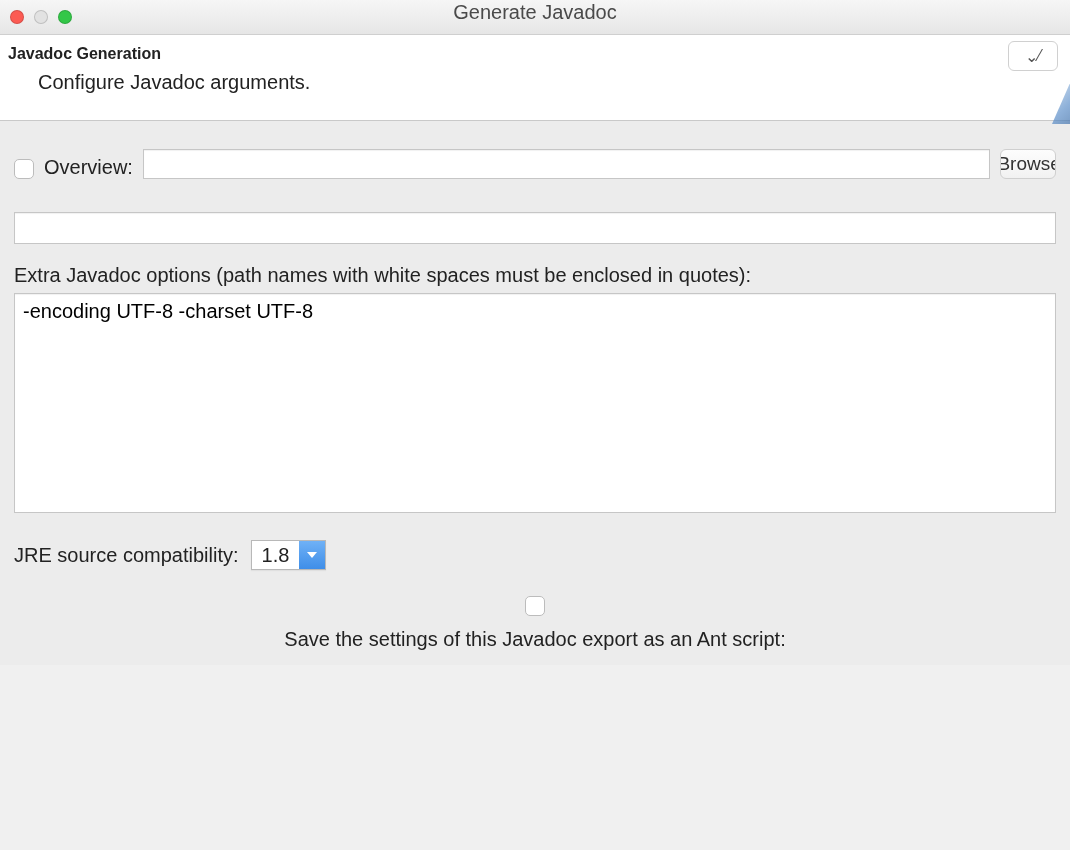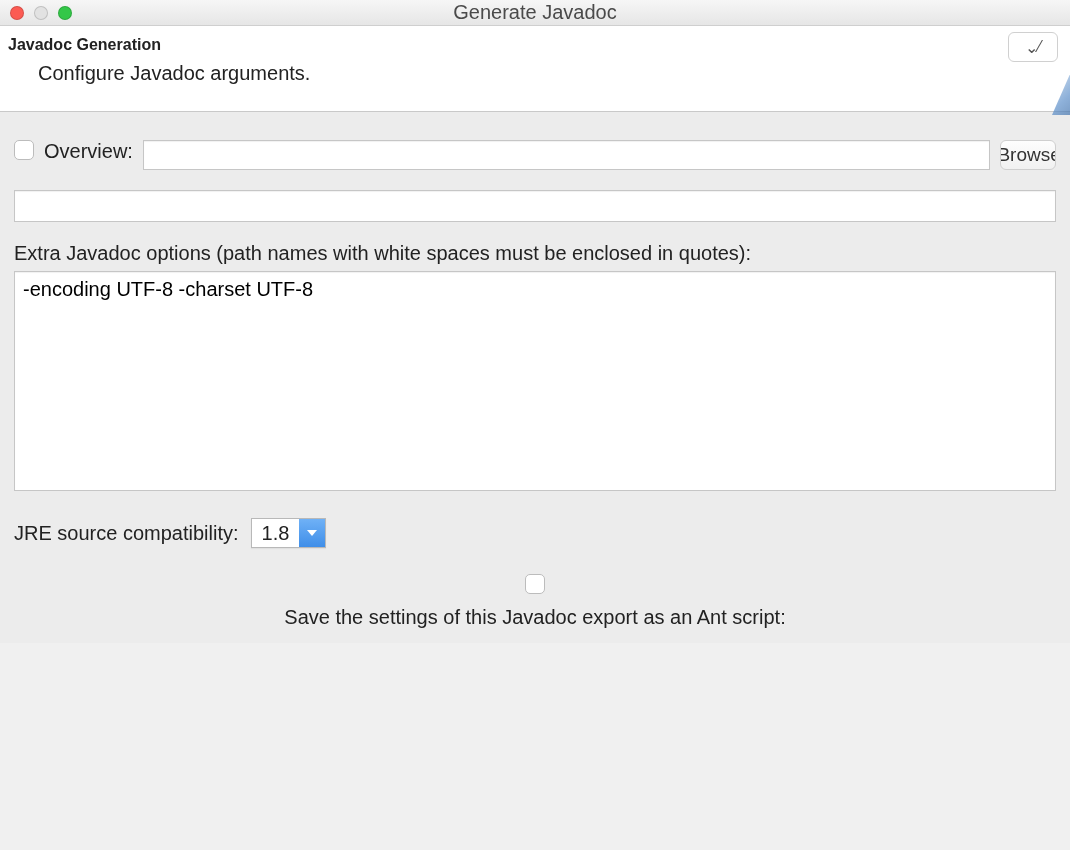--- a/index.html
+++ b/index.html
@@ -8,21 +8,21 @@
     font-family: -apple-system, "Helvetica Neue", Arial, sans-serif;
     font-size: 19px;
     color: #222;
     background: #f0f0f0;
     width: 1070px;
     height: 850px;
     overflow: hidden;
   }
   
   .titlebar {
-    height: 26px;
+    height: 35px;
     background: linear-gradient(#f6f6f6,#e6e6e6);
     border-bottom: 1px solid #cfcfcf;
     display: flex;
     align-items: center;
     padding-left: 10px;
     position: relative;
   }
   .traffic { display:flex; gap:10px; align-items:center; }
   .tl-dot { width:14px; height:14px; border-radius:50%; border:0.5px solid rgba(0,0,0,.15); }
   .tl-red{background:#fc5b53;}
@@ -76,21 +76,21 @@
     height:40px;
     background:linear-gradient(135deg,#b8cfe8 0%, #5d8fc9 60%, #3d6ea8 100%);
     clip-path:polygon(80% 0,100% 0,100% 100%,0 100%);
     opacity:.7;
   }
   
   .body {
     background:#ececec;
     padding:28px 14px 14px 14px;
   }
-  .row { display:flex; align-items:flex-start; gap:10px; margin-bottom:20px; }
+  .row { display:flex; align-items:flex-end; gap:10px; margin-bottom:33px; }
   .checkbox {
     width:20px; height:20px;
     background:#fff;
     border:1px solid #bcbcbc;
     border-radius:5px;
     flex:0 0 auto;
   }
   .label { font-size:20px; }
   .text-input {
     flex:1;

